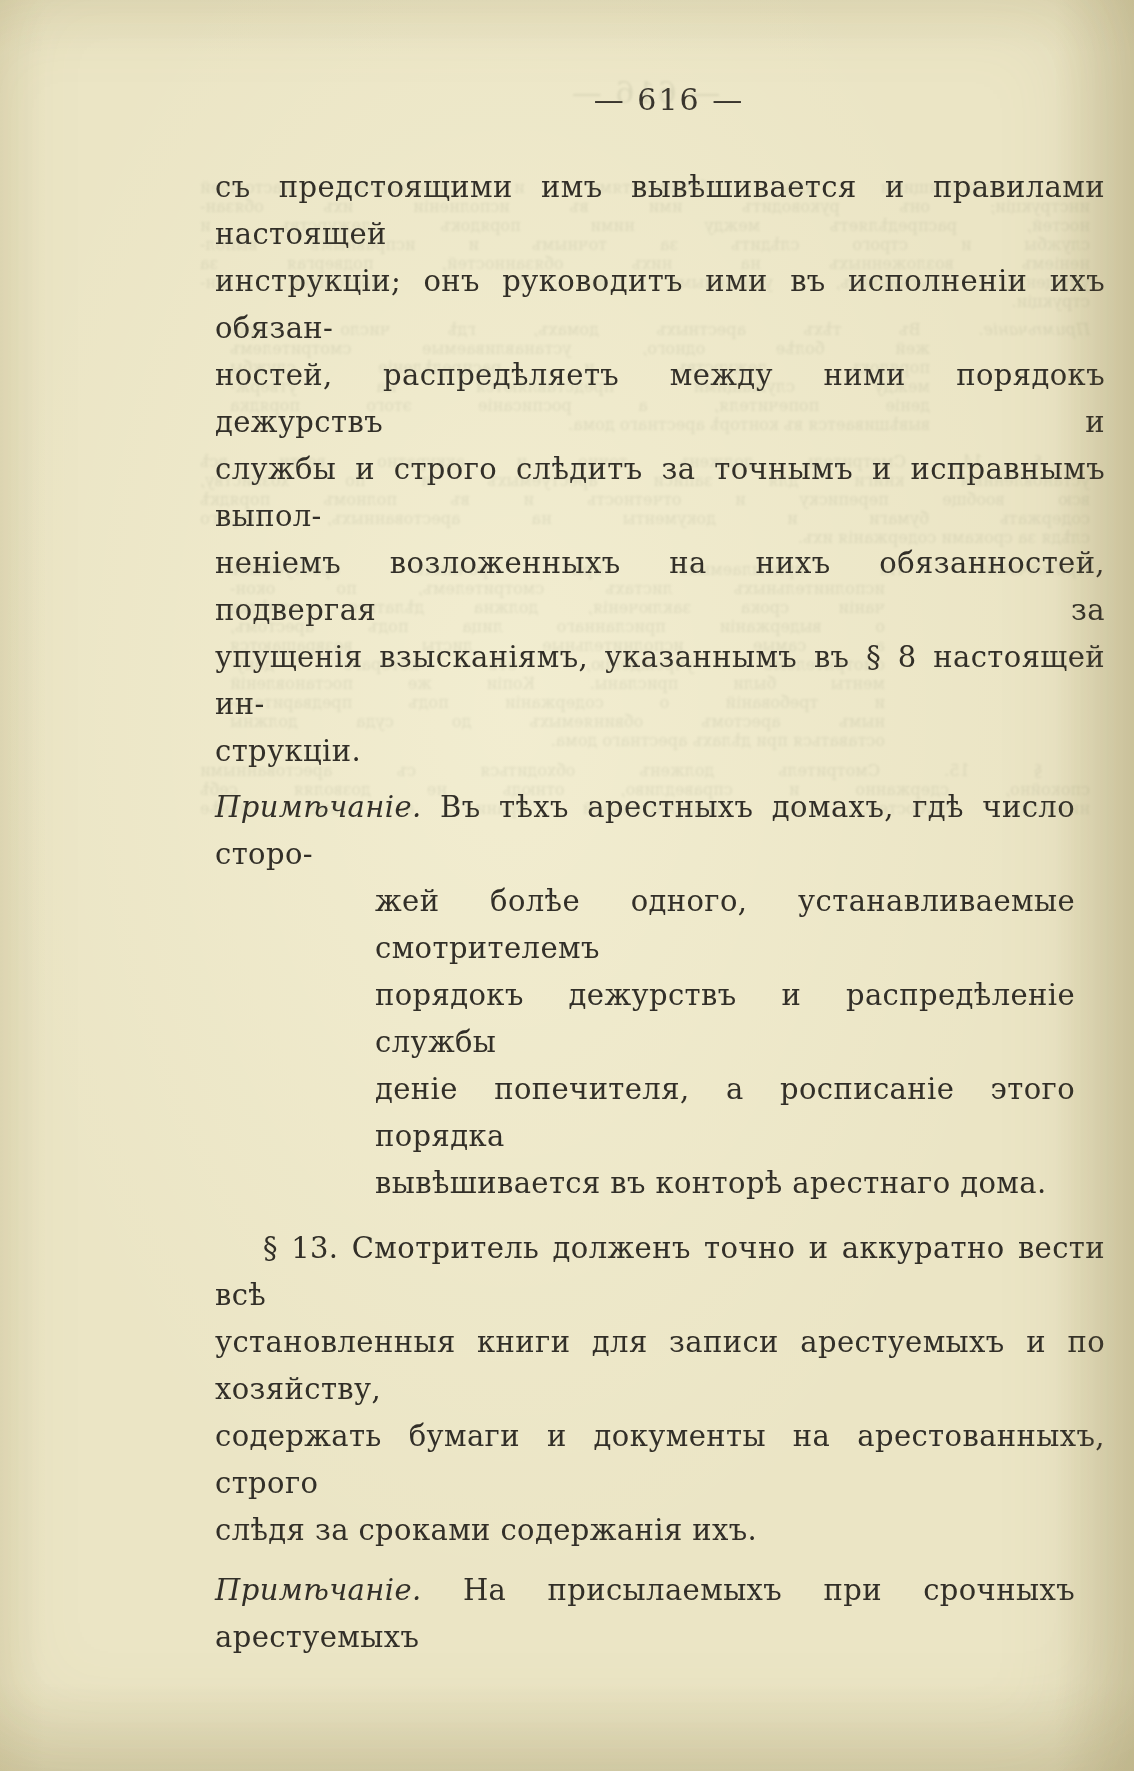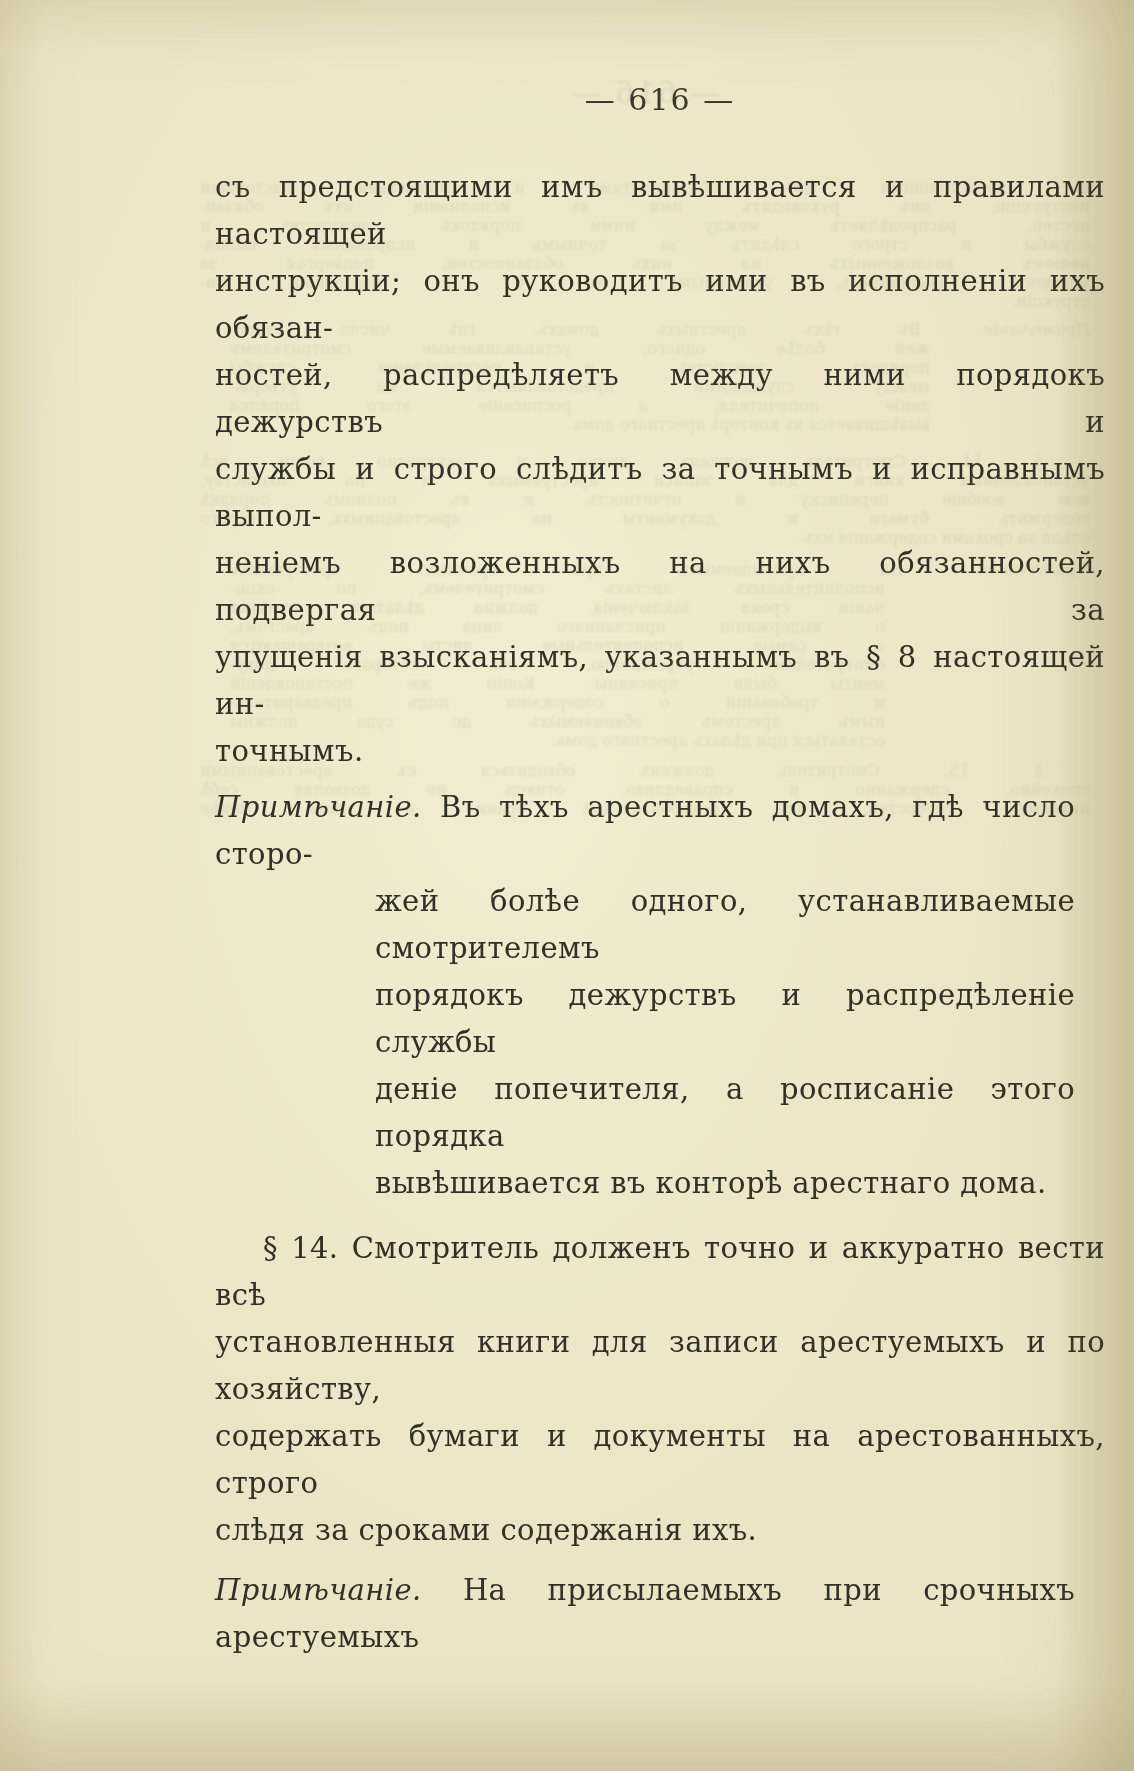--- a/index.html
+++ b/index.html
@@ -28,21 +28,21 @@
       var(--paper);
   }
   .page::after {
     content: "";
     position: absolute; inset: 0;
     box-shadow: inset -50px 0 90px rgba(140,125,75,0.14), inset 0 -40px 90px rgba(140,125,75,0.10);
     pointer-events: none;
   }
   .page-number {
     position: absolute;
-    top: 82px; left: 215px; width: 890px;
+    top: 82px; left: 224px; width: 890px;
     text-align: center;
     font-size: 30px;
     letter-spacing: 2px;
     color: #3a362e;
   }
   .text-column {
     position: absolute;
     top: 164px; left: 215px; width: 890px;
     font-size: 29px;
     line-height: 47px;
@@ -91,33 +91,33 @@
 
   <div class="text-column">
 
     <div class="para block-intro">
       <div class="line">съ предстоящими имъ вывѣшивается и правилами настоящей</div>
       <div class="line">инструкціи; онъ руководитъ ими въ исполненіи ихъ обязан-</div>
       <div class="line">ностей, распредѣляетъ между ними порядокъ дежурствъ и</div>
       <div class="line">службы и строго слѣдитъ за точнымъ и исправнымъ выпол-</div>
       <div class="line">неніемъ возложенныхъ на нихъ обязанностей, подвергая за</div>
       <div class="line">упущенія взысканіямъ, указаннымъ въ § 8 настоящей ин-</div>
-      <div class="line last">точнымъ.</div>
+      <div class="line last">струкціи.</div>
     </div>
 
     <div class="note note-1 block-note-1">
       <div class="line first"><span class="note-label">Примѣчаніе.</span> <span>Въ тѣхъ арестныхъ домахъ, гдѣ число сторо-</span></div>
       <div class="line">жей болѣе одного, устанавливаемые смотрителемъ</div>
       <div class="line">порядокъ дежурствъ и распредѣленіе службы</div>
       <div class="line">деніе попечителя, а росписаніе этого порядка</div>
       <div class="line last">вывѣшивается въ конторѣ арестнаго дома.</div>
     </div>
 
     <div class="para block-para-14">
-      <div class="line first">§ 14. Смотритель долженъ точно и аккуратно вести всѣ</div>
+      <div class="line first">§ 13. Смотритель долженъ точно и аккуратно вести всѣ</div>
       <div class="line">установленныя книги для записи арестуемыхъ и по хозяйству,</div>
       <div class="line">содержать бумаги и документы на арестованныхъ, строго</div>
       <div class="line last">слѣдя за сроками содержанія ихъ.</div>
     </div>
 
     <div class="note note-2 block-note-2">
       <div class="line first"><span class="note-label">Примѣчаніе.</span> <span>На присылаемыхъ при срочныхъ арестуемыхъ</span></div>
 
     </div>
 

